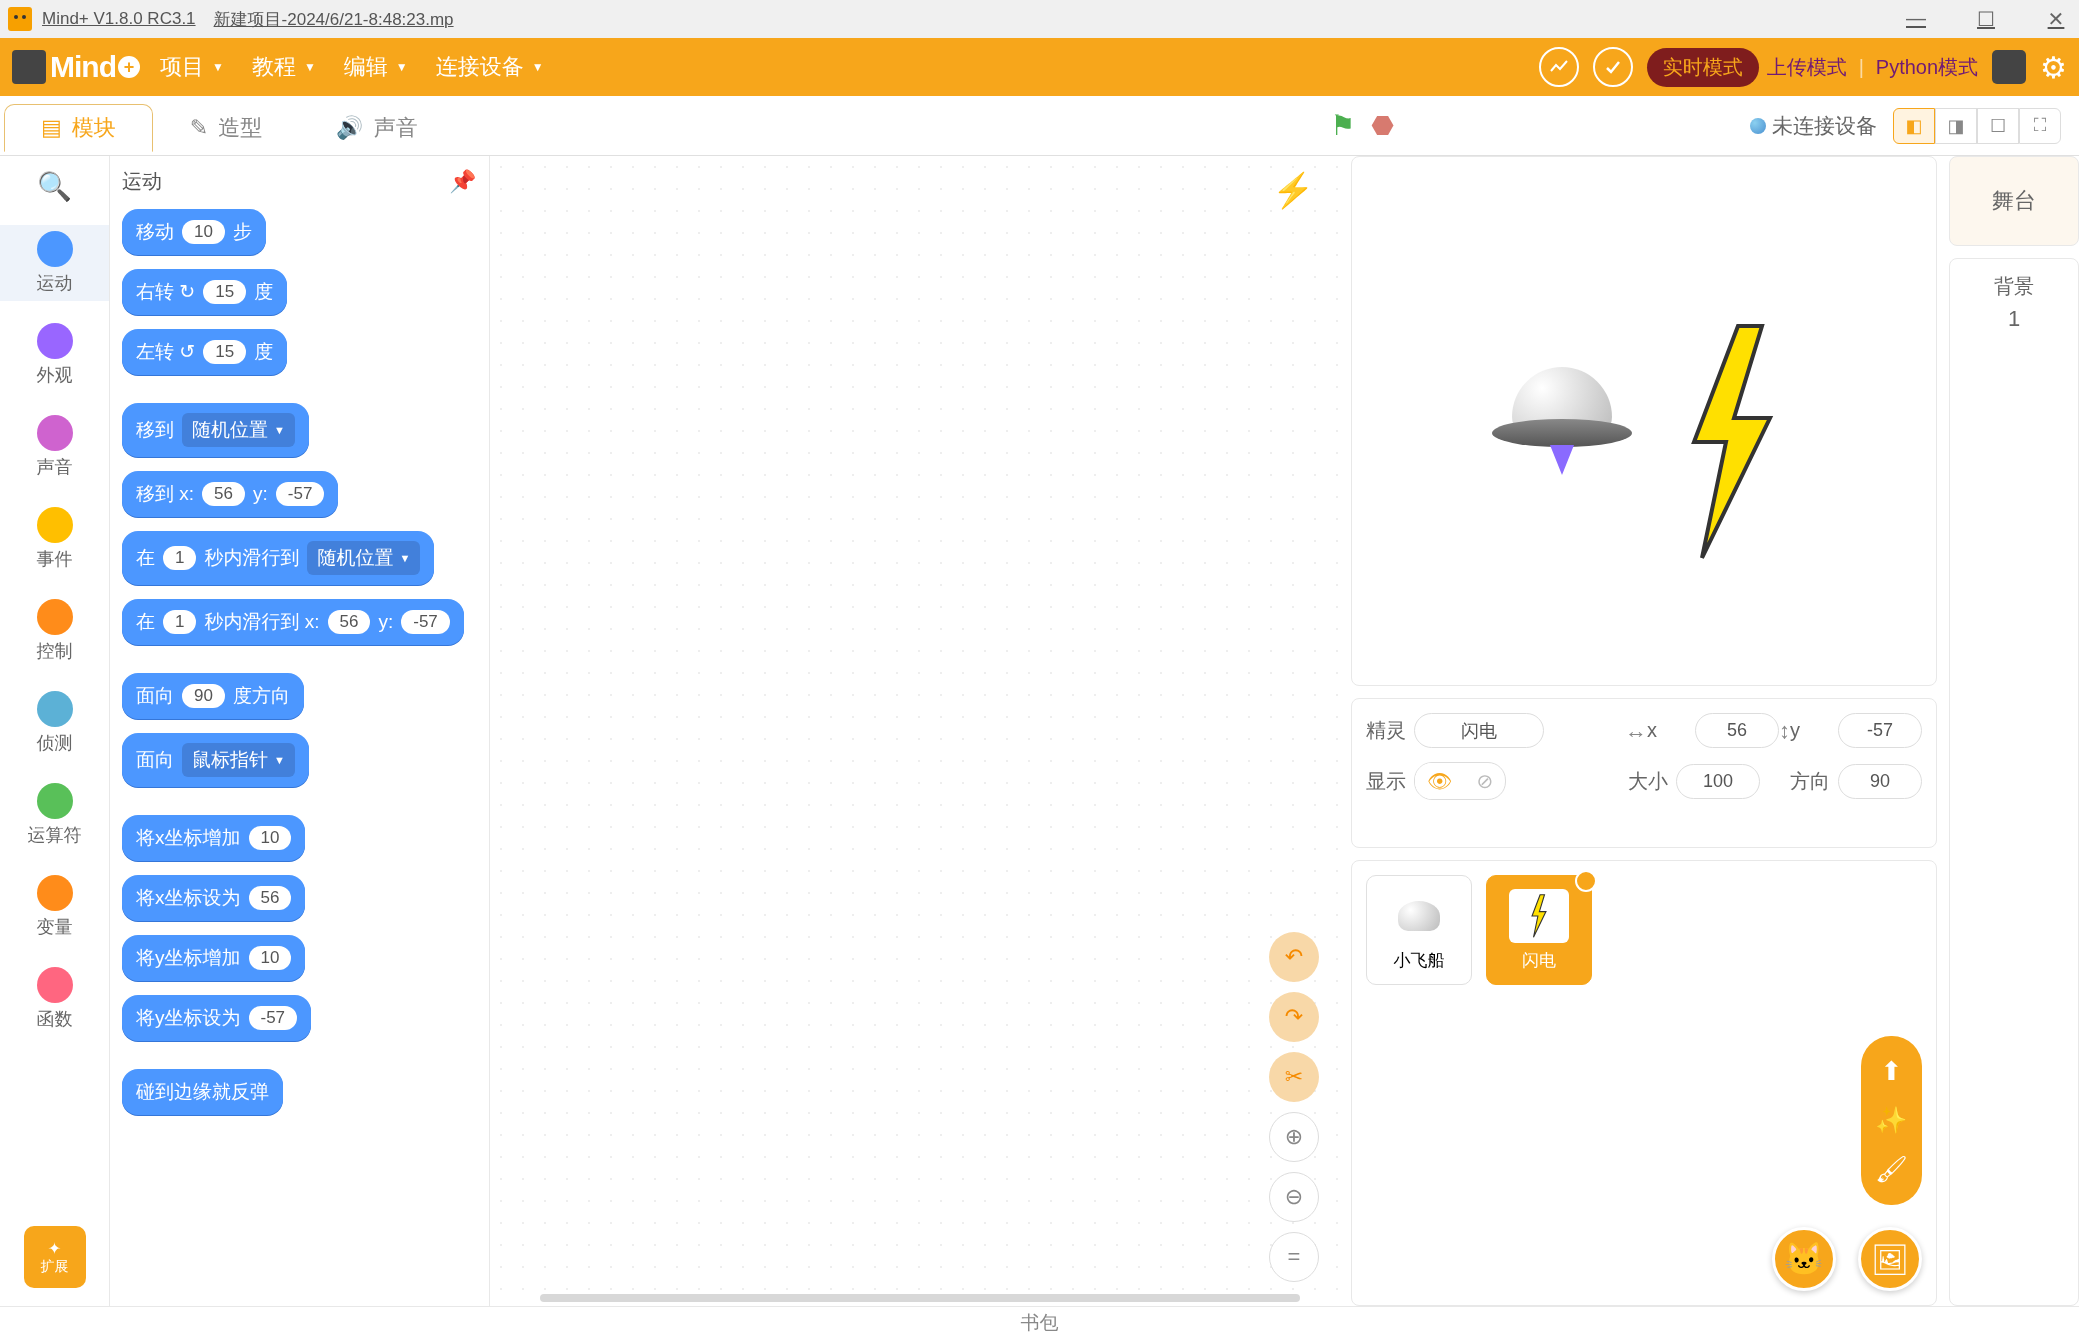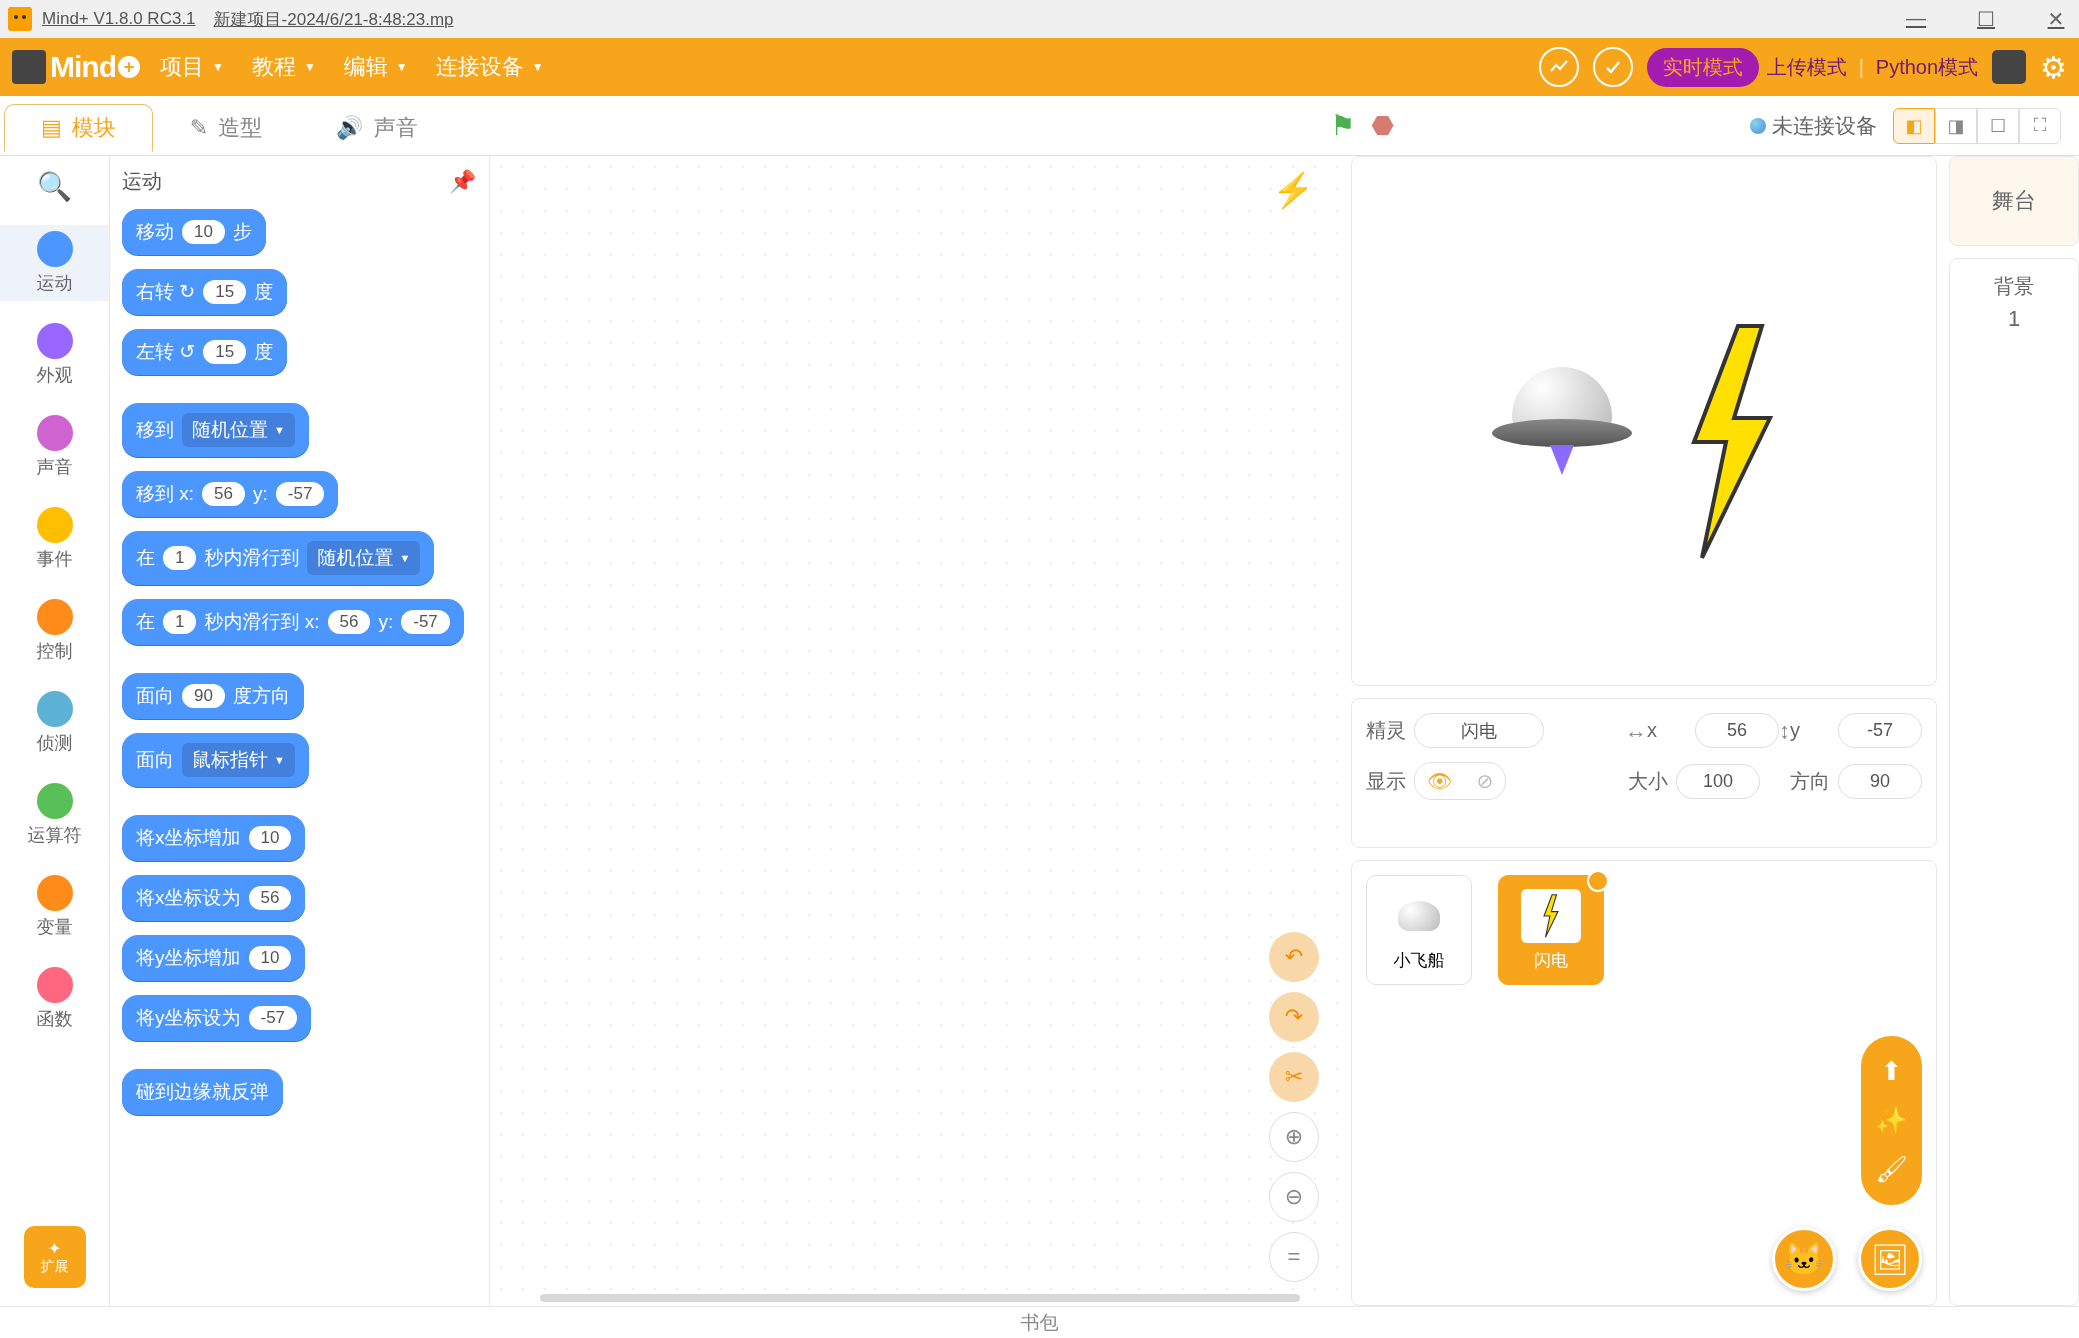--- a/index.html
+++ b/index.html
@@ -18,21 +18,21 @@
 .logo-robot { width: 34px; height: 34px; background: #444; border-radius: 4px; margin-right: 4px; position: relative; }
 .logo-robot::before { content:""; position:absolute; top:-6px; left:6px; width:4px; height:6px; background:#f7a61b; box-shadow:18px 0 #f7a61b; }
 .logo-text { font-size: 30px; font-weight: bold; letter-spacing: -1px; color:#fff; }
 .logo-plus { display:inline-block; width:22px; height:22px; background:#fff; color:#f7a61b; border-radius:50%; text-align:center; line-height:22px; font-weight:bold; font-size:18px; margin-left:2px; }
 .menu { display: flex; gap: 28px; font-size: 22px; }
 .menu-item { display: flex; align-items: center; gap: 8px; cursor: pointer; }
 .menu-caret { font-size: 12px; }
 .topbar-right { margin-left: auto; display: flex; align-items: center; gap: 14px; }
 .circle-btn { width: 40px; height: 40px; border: 2.5px solid #fff; border-radius: 50%; display: flex; align-items: center; justify-content: center; font-size: 20px; cursor: pointer; }
 .mode-group { display: flex; gap: 8px; align-items: center; font-size: 20px; }
-.mode-pill { background: #a21caf; color: #f7a61b; padding: 6px 16px; border-radius: 20px; font-weight: 500; }
+.mode-pill { background: #7f1d1d; color: #f7a61b; padding: 6px 16px; border-radius: 20px; font-weight: 500; }
 .mode-txt { color: #701a75; }
 .mode-sep { color: #fff; opacity: 0.6; padding: 0 4px; }
 .top-icon-sq { width: 34px; height: 34px; background: #444; border-radius: 5px; position: relative; }
 .gear-icon { font-size: 30px; color: #fff; cursor: pointer; }
 
 
 .tabs-row { height: 60px; display: flex; align-items: center; border-bottom: 1px solid #e0e0e0; background: #fff; }
 .tabs-left { display: flex; height: 100%; padding-top: 8px; padding-left: 4px; gap: 0; }
 .tab { padding: 0 36px; display: flex; align-items: center; gap: 10px; font-size: 22px; color: #888; cursor: pointer; border: 1px solid transparent; border-radius: 10px 10px 0 0; height: 48px; }
 .tab.active { color: #f7a61b; background: #fff; border: 1px solid #e8c070; border-bottom: 1px solid #fff; font-weight: 500; }
@@ -90,21 +90,21 @@
 .si-row label { min-width: 48px; }
 .si-input { border: 1px solid #ddd; border-radius: 20px; padding: 6px 16px; font-size: 18px; color: #555; text-align: center; background: #fff; }
 .si-input.w1 { width: 130px; }
 .si-input.w2 { width: 84px; }
 .si-icon { font-size: 22px; color: #888; }
 .toggle-g { display: flex; border: 1px solid #ddd; border-radius: 18px; overflow: hidden; }
 .toggle-g span { padding: 6px 12px; font-size: 20px; }
 .toggle-g .on { background: #fff; color: #f7a61b; }
 .toggle-g .off { color: #bbb; }
 
-.sprite-list { border: 1px solid #e8e8e8; border-radius: 8px; flex: 1; padding: 14px; display: flex; gap: 26px; background: #fff; align-content: flex-start; flex-wrap: wrap; position: relative; }
+.sprite-list { border: 1px solid #e8e8e8; border-radius: 8px; flex: 1; padding: 14px; display: flex; gap: 14px; background: #fff; align-content: flex-start; flex-wrap: wrap; position: relative; }
 .sprite-card { width: 106px; height: 110px; border-radius: 10px; display: flex; flex-direction: column; align-items: center; justify-content: center; background: #fff; border: 1px solid #e0e0e0; cursor: pointer; position: relative; }
 .sprite-card.active { background: #f7a61b; color: #fff; border-color: #f7a61b; }
 .sprite-card .thumb { width: 60px; height: 54px; display: flex; align-items: center; justify-content: center; background: #fff; border-radius: 6px; margin-bottom: 6px; }
 .sprite-card .lbl { font-size: 17px; }
 .sprite-card.active .close-dot { position: absolute; top: -6px; right: -6px; width: 22px; height: 22px; background: #f7a61b; border: 2px solid #fff; border-radius: 50%; }
 .float-cat { position: absolute; bottom: 14px; right: 100px; width: 64px; height: 64px; border-radius: 50%; background: #f7a61b; display: flex; align-items: center; justify-content: center; font-size: 32px; color: #fff; cursor: pointer; box-shadow: 0 2px 6px rgba(0,0,0,0.2); border: 3px solid #fff; }
 .float-img { position: absolute; bottom: 14px; right: 14px; width: 64px; height: 64px; border-radius: 50%; background: #f7a61b; display: flex; align-items: center; justify-content: center; font-size: 30px; color: #fff; cursor: pointer; box-shadow: 0 2px 6px rgba(0,0,0,0.2); border: 3px solid #fff; }
 .action-col { position: absolute; bottom: 100px; right: 14px; display: flex; flex-direction: column; gap: 2px; background: #f7a61b; border-radius: 30px; padding: 12px 8px; }
 .action-col span { color: #fff; font-size: 26px; padding: 8px 6px; cursor: pointer; text-align: center; }
 

